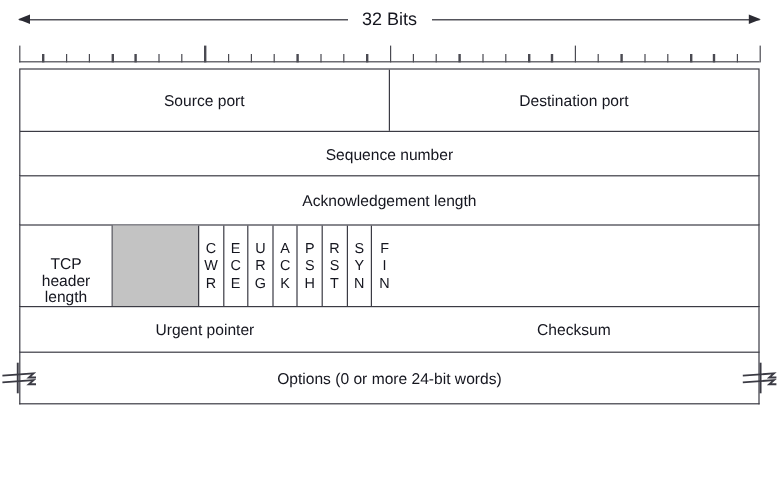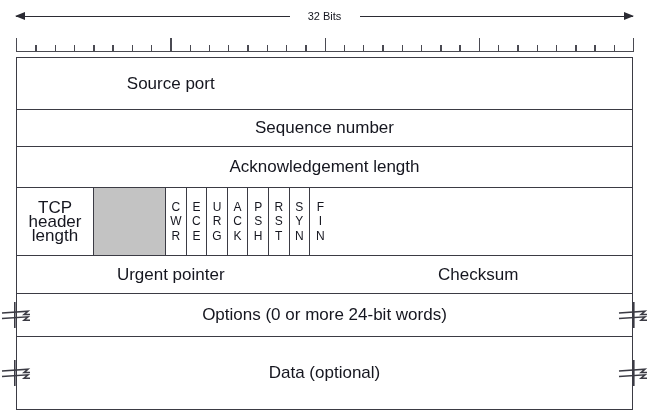--- a/index.html
+++ b/index.html
@@ -10,53 +10,53 @@
   }
 
   
   .measure{position:absolute;left:16px;top:6px;width:617px;height:22px;}
   .measure .line{position:absolute;left:0;top:10px;width:617px;height:1px;background:#2b2b33;}
   .measure .cap{position:absolute;top:10px;width:0;height:0;
       border-top:4.5px solid transparent;border-bottom:4.5px solid transparent;}
   .measure .cap.l{left:-1px;margin-top:-4px;border-right:10px solid #2b2b33;}
   .measure .cap.r{right:-1px;margin-top:-4px;border-left:10px solid #2b2b33;}
   .measure .lbl{position:absolute;left:0;right:0;top:0;text-align:center;
-      font-size:11px;line-height:21px;background:#ffffff;width:70px;margin:0 auto;}
+      font-size:15px;line-height:21px;background:#ffffff;width:70px;margin:0 auto;}
 
   
   .ruler{position:absolute;left:16px;top:36px;width:617px;height:16px;}
   .ruler .base{position:absolute;left:0;bottom:0;width:617px;height:1.4px;background:#4a4a52;}
   .ruler .tick{position:absolute;bottom:0;width:1.4px;background:#4a4a52;}
   .ruler .tick.minor{height:7px;}
   .ruler .tick.major{height:14px;}
 
   
   .packet{position:absolute;left:16px;top:57px;width:617px;}
   .row{display:flex;border:1px solid #3b3b44;border-top:none;box-sizing:border-box;position:relative;}
   .row.first{border-top:1px solid #3b3b44;}
   .cell{
     display:flex;align-items:center;justify-content:center;
-    box-sizing:border-box;font-size:17px;text-align:center;
+    box-sizing:border-box;font-size:13px;text-align:center;
     border-right:1px solid #3b3b44;
   }
   .cell:last-child{border-right:none;}
   .cell.nb{border-right:none;}
 
   .r-ports{height:53px;}
   .r-seq{height:37px;}
   .r-ack{height:41px;}
   .r-flags{height:68px;}
   .r-cksum{height:38px;}
   .r-options{height:43px;}
   .r-data{height:73px;}
 
   .half{width:50%;}
   .full{width:100%;}
 
-  .hdrlen{width:77px;line-height:14px;}
+  .hdrlen{width:77px;line-height:14px;align-items:flex-end;}
   .hdrlen span{display:block;}
   .reserved{width:72px;background:#c3c3c3;}
   .flagcell{
     width:20.6px;flex:0 0 20.6px;
     flex-direction:column;justify-content:center;align-items:center;
     font-size:12px;line-height:14.5px;letter-spacing:0;
   }
   .flagcell b{font-weight:normal;display:block;}
   .winsize{flex:1 1 auto;}
 
@@ -110,20 +110,21 @@
     <div class="tick minor" style="left: 559.156px;"></div>
     <div class="tick minor" style="left: 578.438px;"></div>
     <div class="tick minor" style="left: 597.719px;"></div>
     <div class="tick major" style="left: 617px;"></div>
   </div>
 
 <div class="packet">
 
   <div class="row first r-ports">
     <div class="cell half">Source port</div>
+    <div class="cell half nb">Destination port</div>
   </div>
 
   <div class="row r-seq">
     <div class="cell full nb">Sequence number</div>
   </div>
 
   <div class="row r-ack">
     <div class="cell full nb">Acknowledgement length</div>
   </div>
 
@@ -197,31 +198,14 @@
     </div>
     <div class="brk right">
       <svg width="36" height="26" viewBox="0 0 36 26">
         <rect x="18" y="0" width="1.6" height="26" fill="#3b3b44"></rect>
         <path d="M4 11 L30 9.2 L26 12.6 L32 12.6" fill="none" stroke="#3b3b44" stroke-width="1.5"></path>
         <path d="M4 16.6 L30 14.8 L26 18.2 L32 18.2" fill="none" stroke="#3b3b44" stroke-width="1.5"></path>
       </svg>
     </div>
   </div>
 
-  <div class="row r-data">
-    <div class="cell full nb">Data (optional)</div>
-    <div class="brk left">
-      <svg width="36" height="26" viewBox="0 0 36 26">
-        <rect x="16" y="0" width="1.6" height="26" fill="#3b3b44"></rect>
-        <path d="M4 11 L30 9.2 L26 12.6 L32 12.6" fill="none" stroke="#3b3b44" stroke-width="1.5"></path>
-        <path d="M4 16.6 L30 14.8 L26 18.2 L32 18.2" fill="none" stroke="#3b3b44" stroke-width="1.5"></path>
-      </svg>
-    </div>
-    <div class="brk right">
-      <svg width="36" height="26" viewBox="0 0 36 26">
-        <rect x="18" y="0" width="1.6" height="26" fill="#3b3b44"></rect>
-        <path d="M4 11 L30 9.2 L26 12.6 L32 12.6" fill="none" stroke="#3b3b44" stroke-width="1.5"></path>
-        <path d="M4 16.6 L30 14.8 L26 18.2 L32 18.2" fill="none" stroke="#3b3b44" stroke-width="1.5"></path>
-      </svg>
-    </div>
-  </div>
 
 </div>
 
 </body></html>

